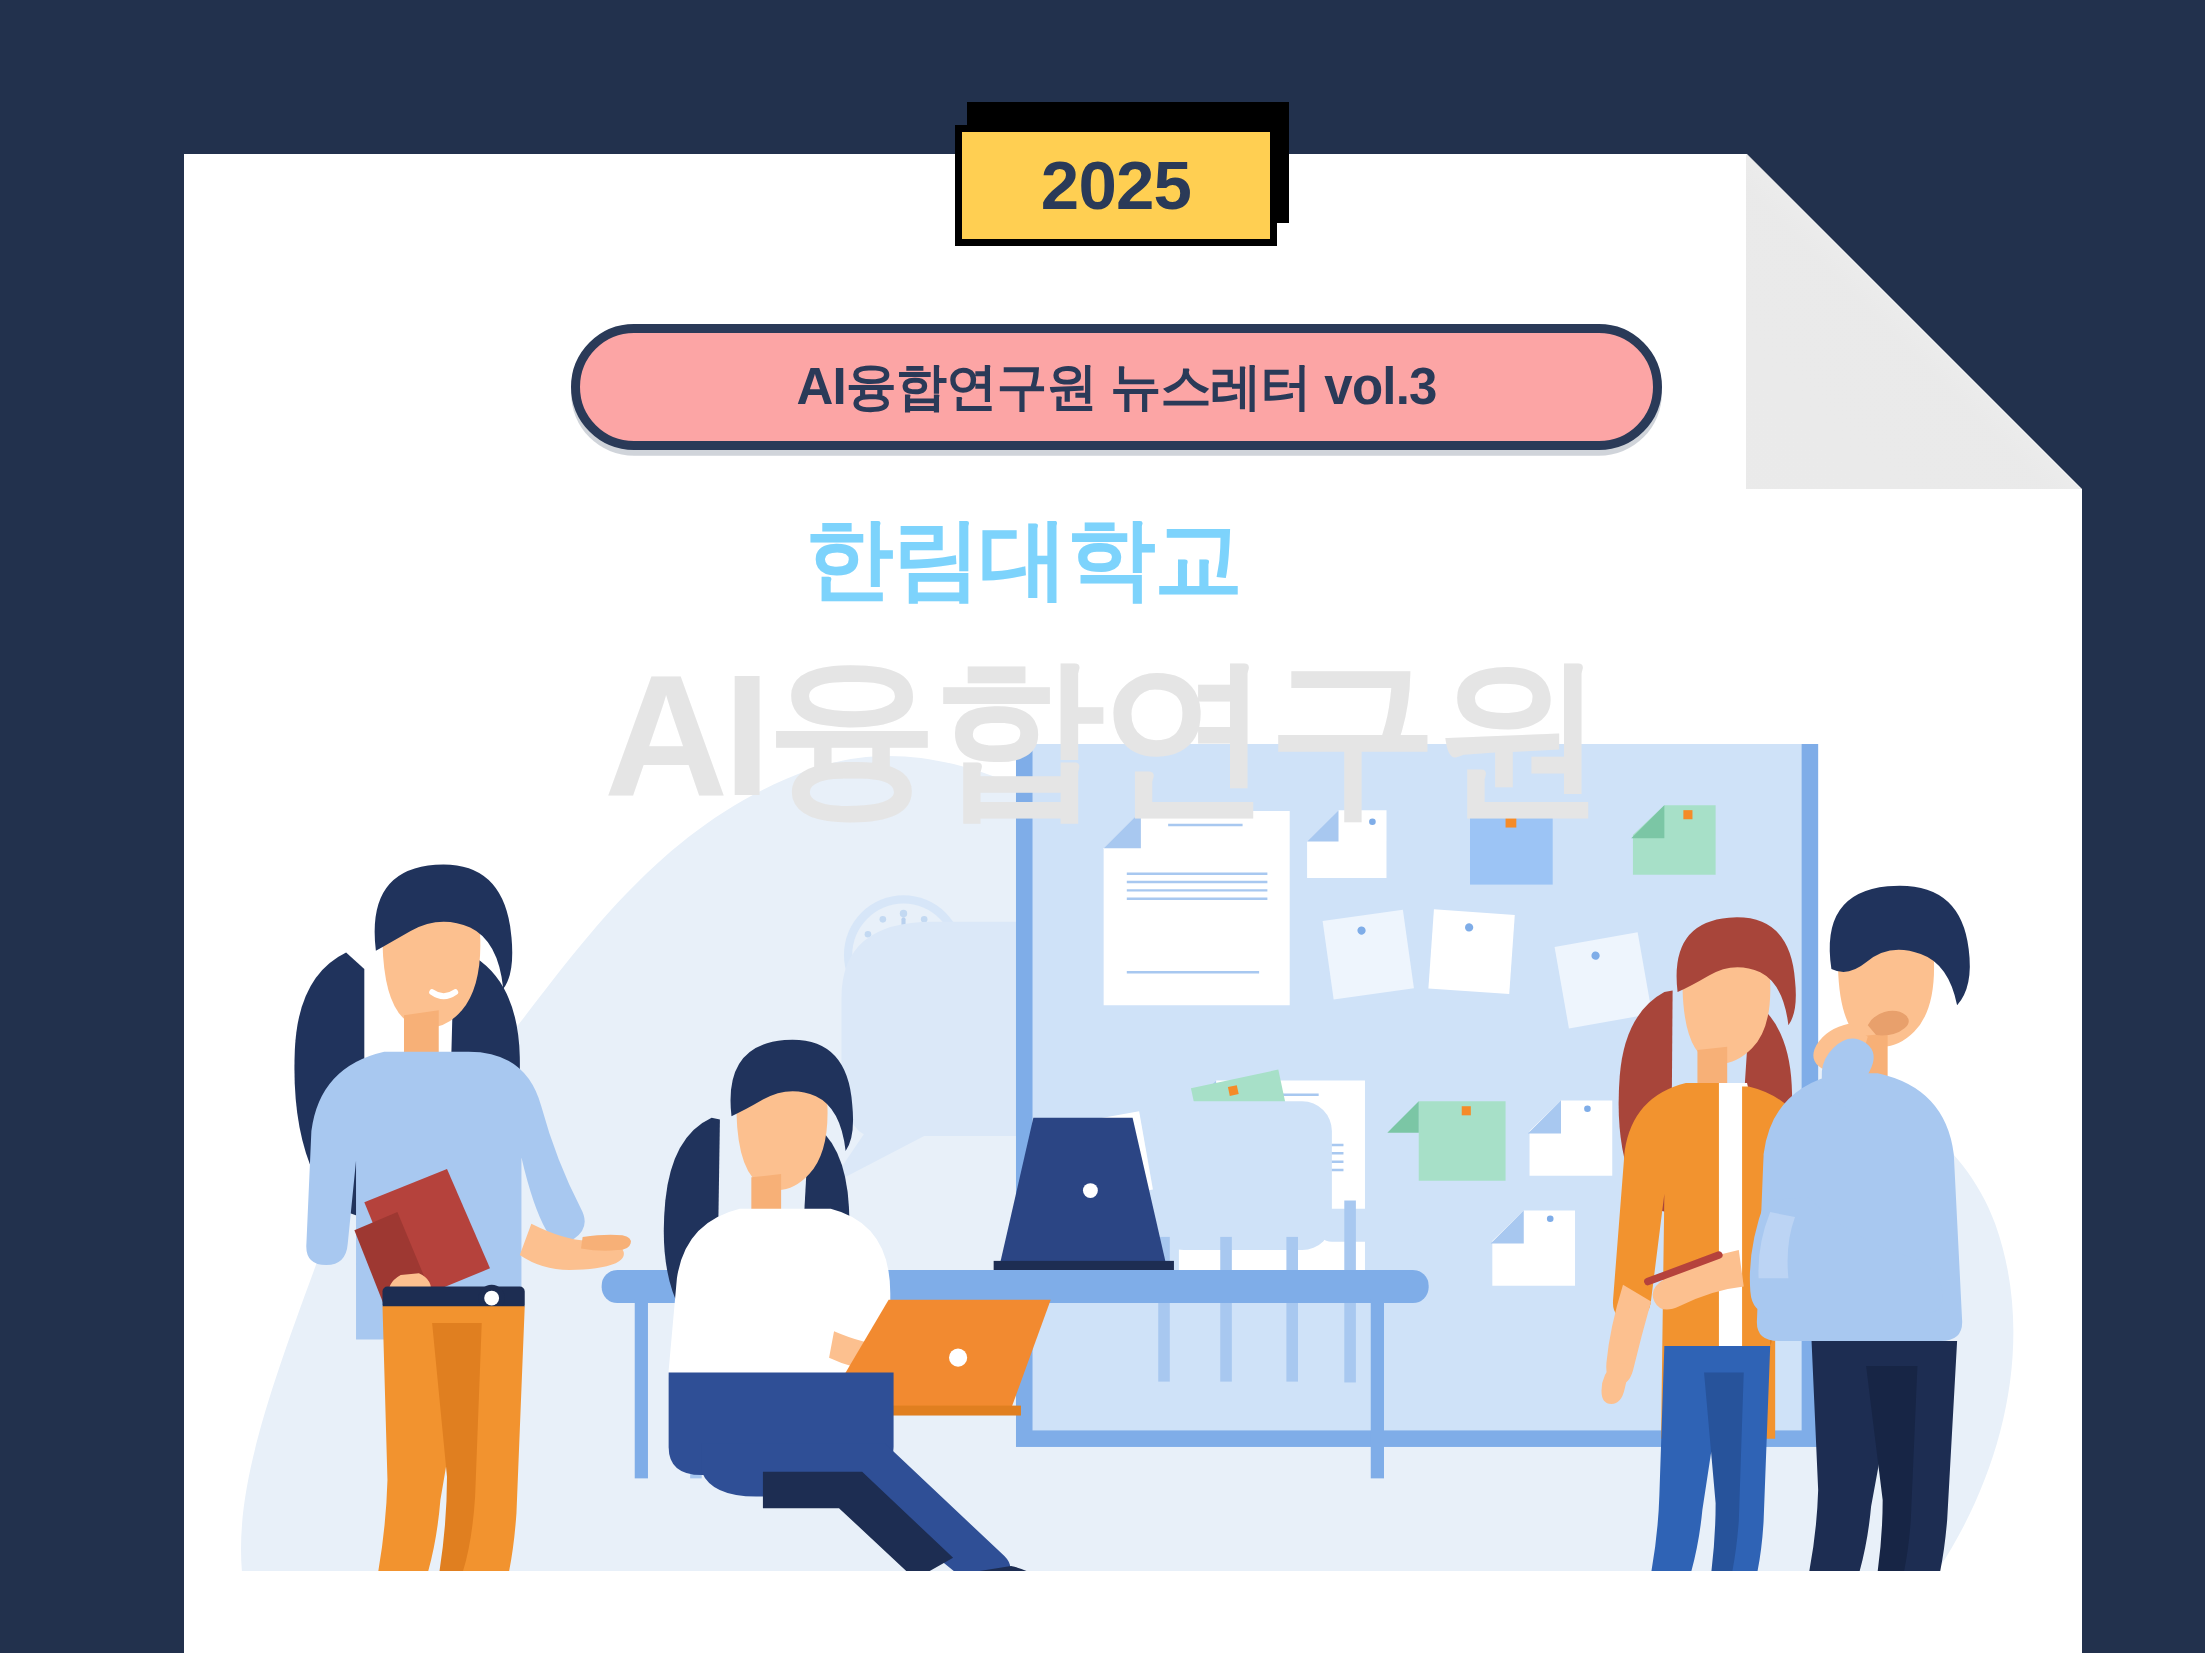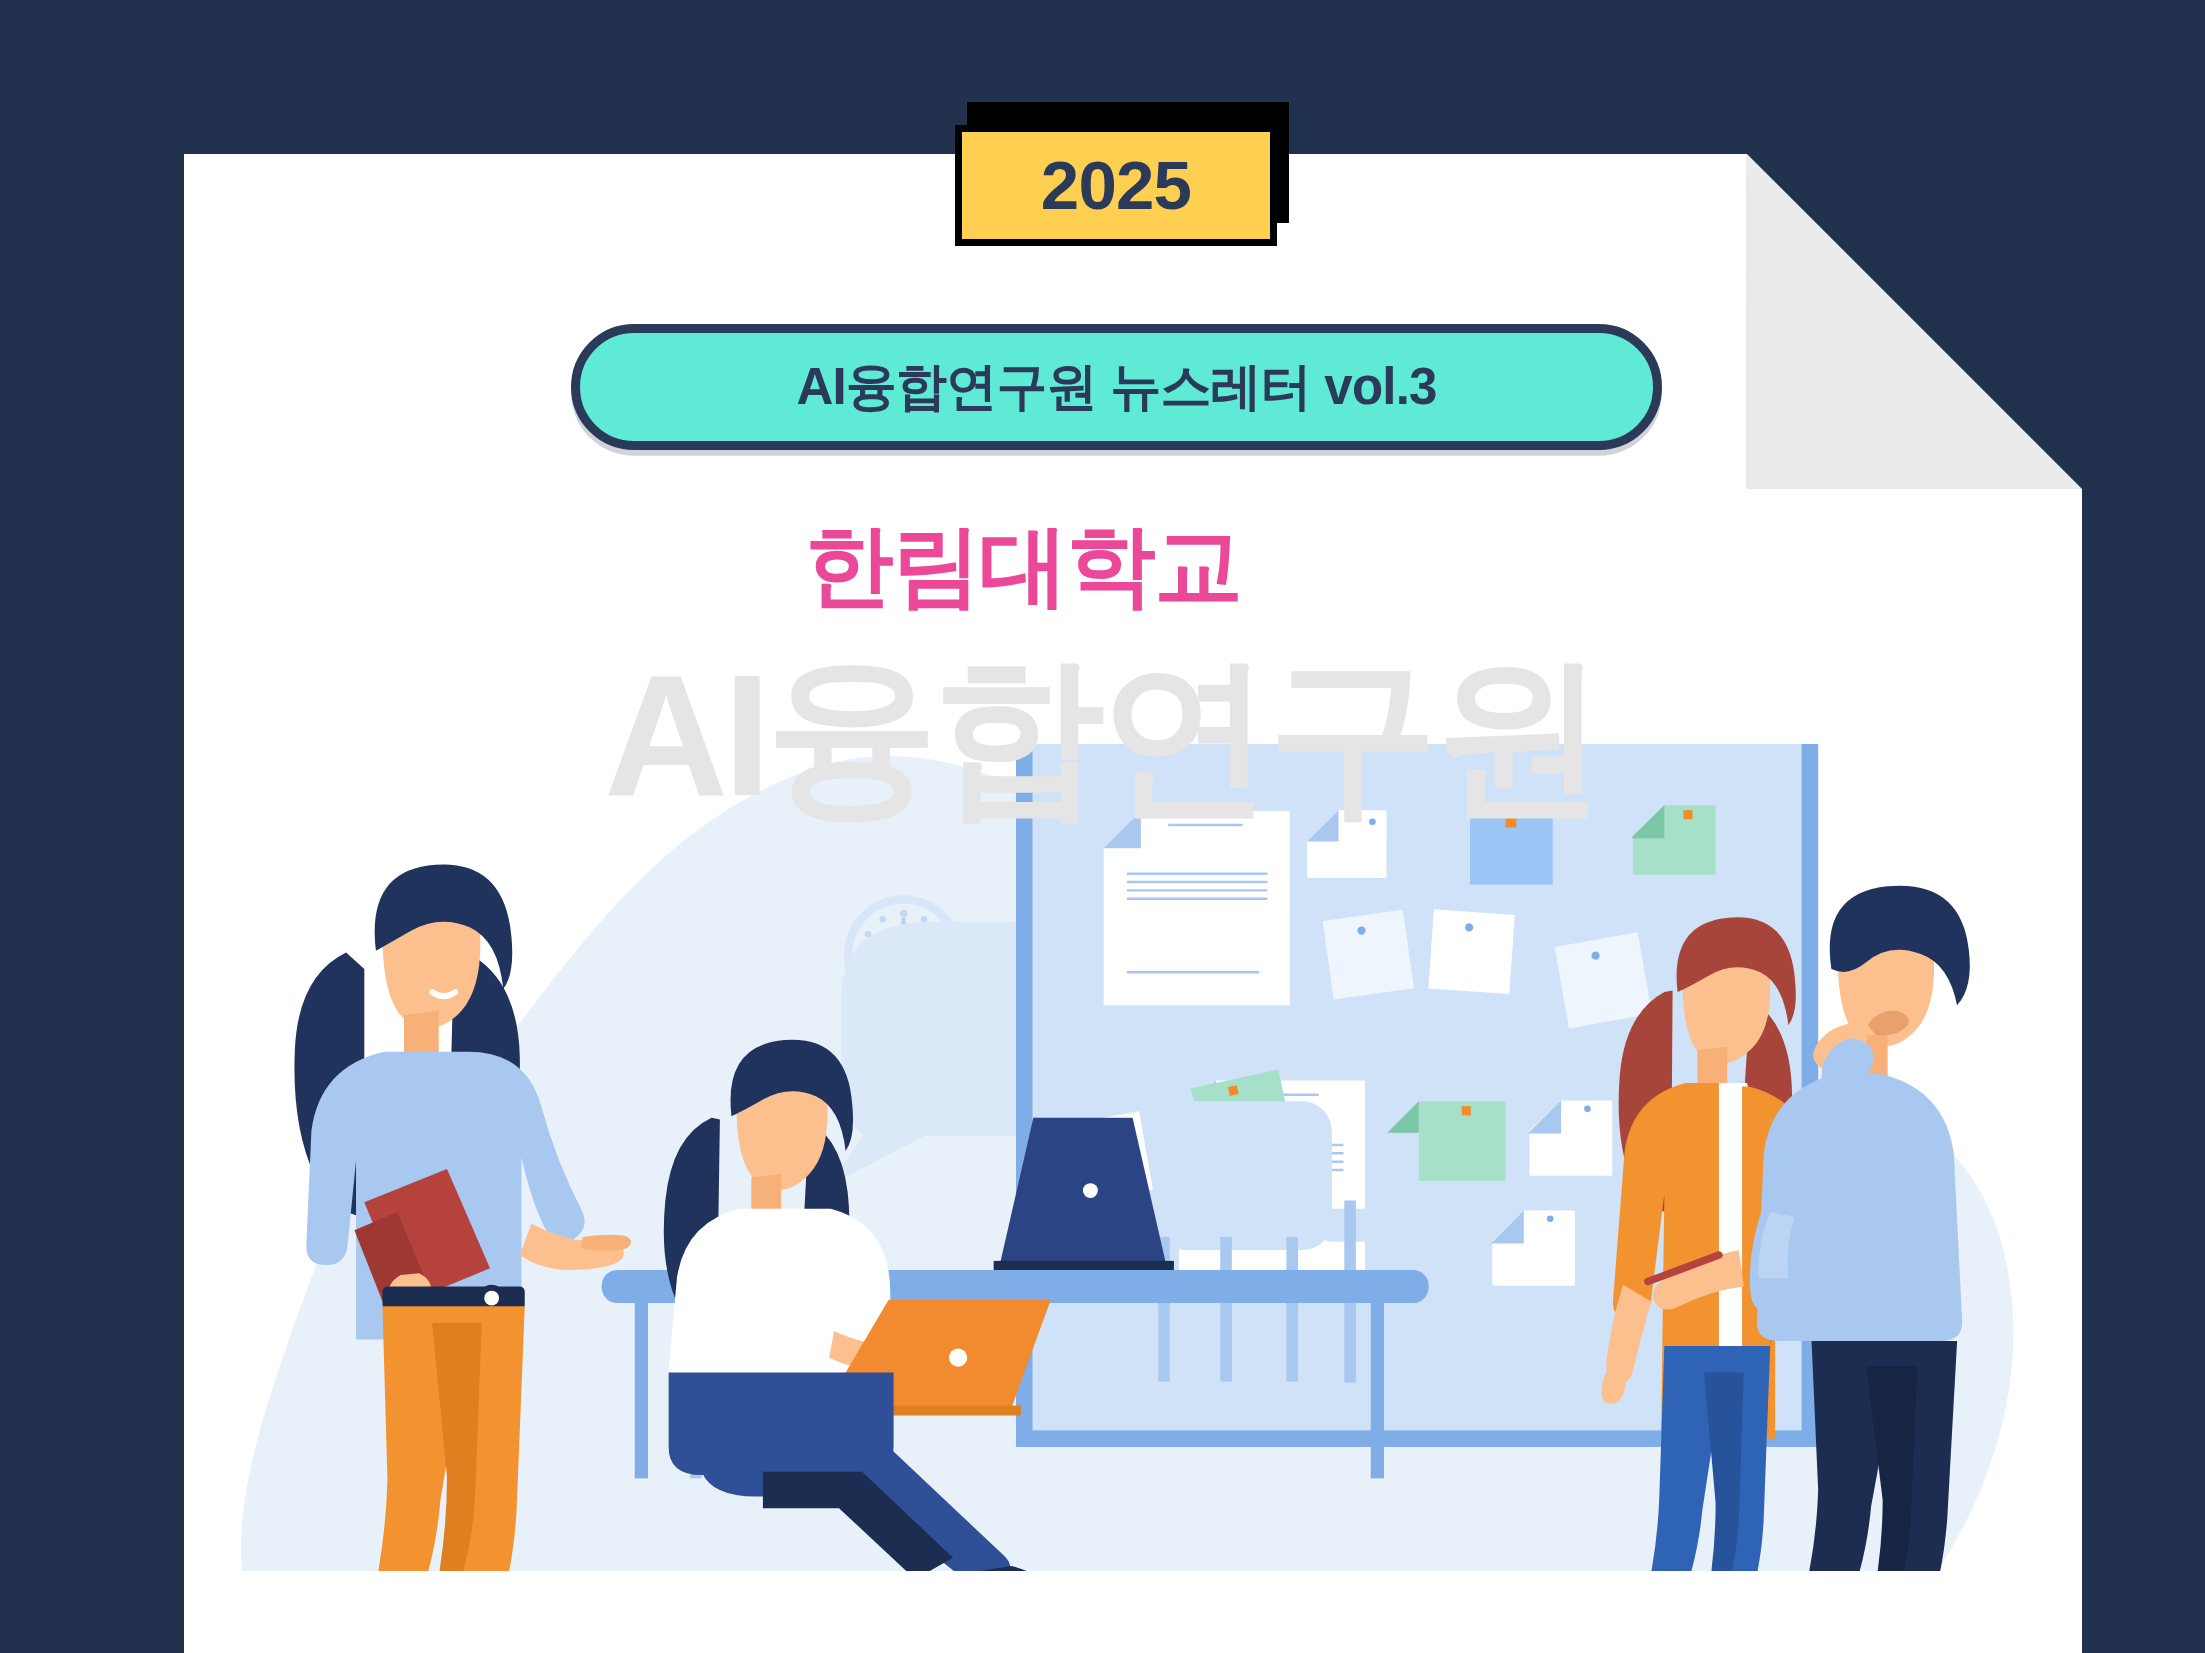--- a/index.html
+++ b/index.html
@@ -71,39 +71,40 @@
     letter-spacing:-0.8px;line-height:1;
   }
 
   
   .pill{
     position:absolute;
     left:571px;top:324px;
     width:1091px;height:126px;
     border:9px solid #2a3a58;
     border-radius:64px;
-    background:#5eead4;
+    background:#fca5a5;
     box-sizing:border-box;
     display:flex;align-items:center;justify-content:center;
     z-index:20;
     box-shadow:0 5.8px 0 rgba(42,58,88,0.22);
   }
   .pill-text{
     font-size:51px;font-weight:bold;color:#2a3a58;
     letter-spacing:-0.8px;white-space:nowrap;
   }
 
   
   .sub-heading{
     position:absolute;
     left:0;top:513px;width:2046px;
     text-align:center;
-    font-size:89px;font-weight:bold;color:#ec4899;
+    font-size:89px;font-weight:bold;color:#7dd3fc;
     letter-spacing:-1.7px;line-height:1.18;
     z-index:20;
+    font-family:Liberation Mono, monospace;
   }
   .main-heading{
     position:absolute;
     left:0;top:645px;width:2205px;
     text-align:center;
     font-size:172px;font-weight:bold;color:#e5e5e5;
     letter-spacing:-5px;line-height:1.05;
     z-index:20;
   }
 

